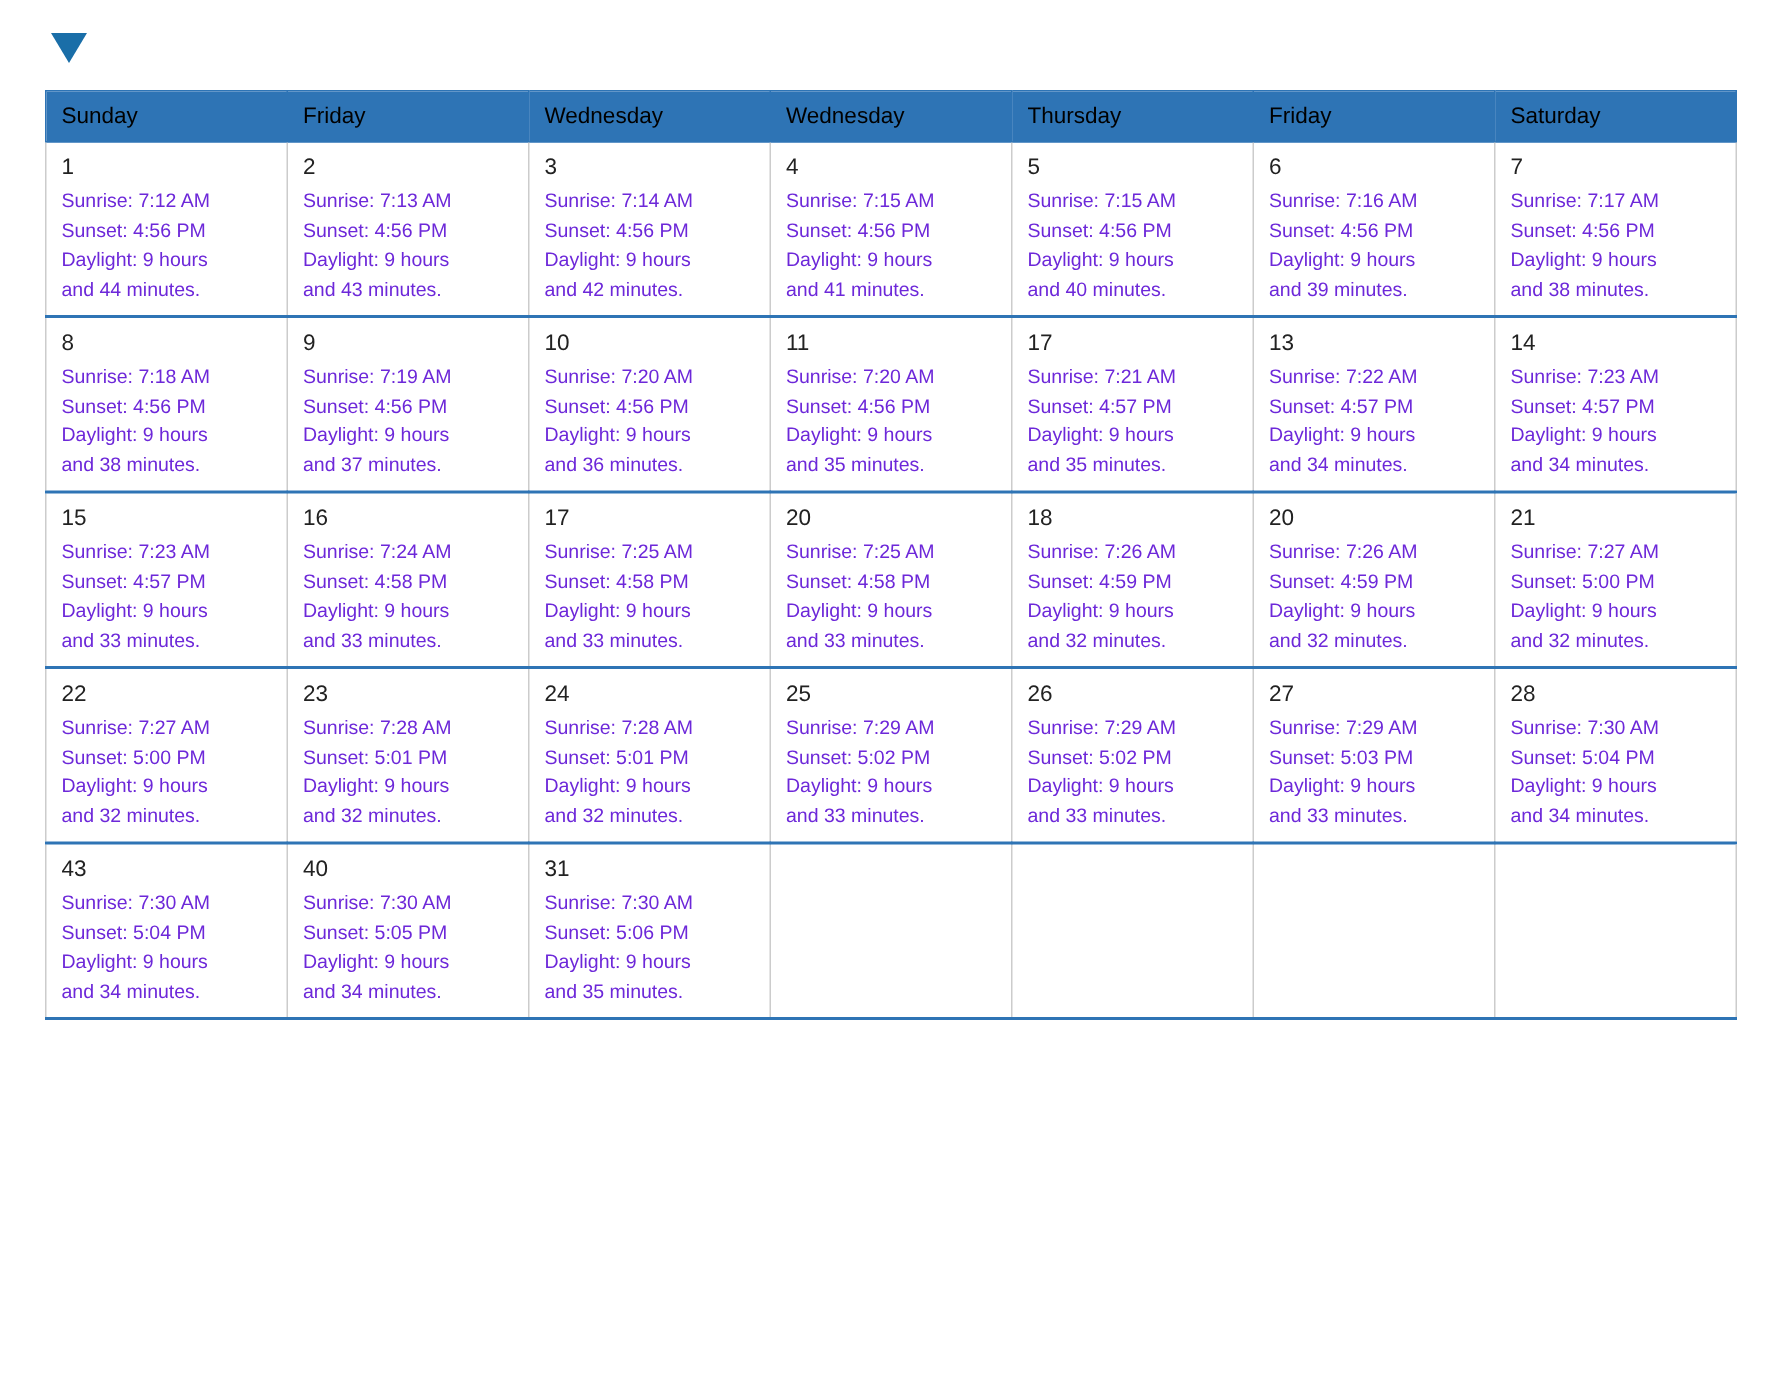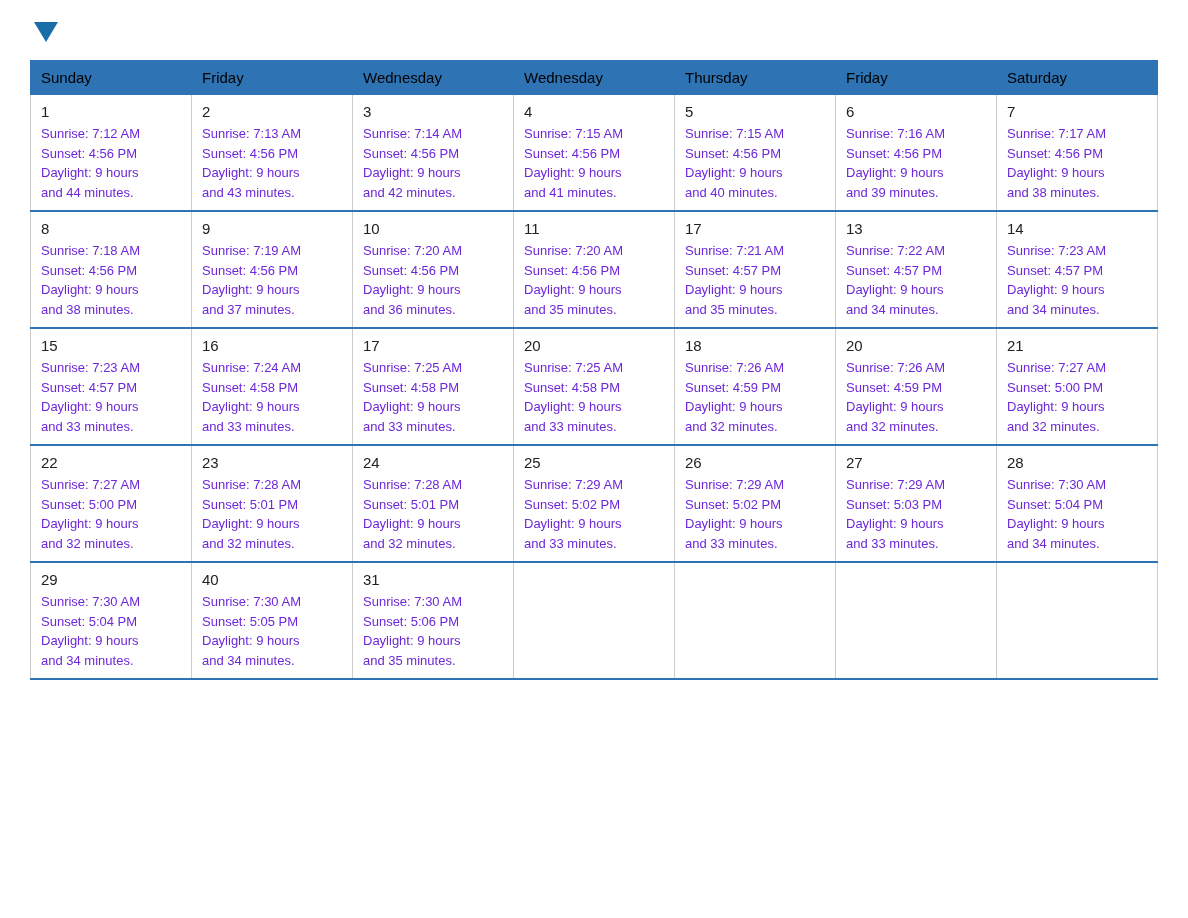--- a/index.html
+++ b/index.html
@@ -245,21 +245,21 @@
           <span class="day-number">27</span>
           <div class="day-info">Sunrise: 7:29 AM<br>Sunset: 5:03 PM<br>Daylight: 9 hours<br>and 33 minutes.</div>
         </td>
         <td>
           <span class="day-number">28</span>
           <div class="day-info">Sunrise: 7:30 AM<br>Sunset: 5:04 PM<br>Daylight: 9 hours<br>and 34 minutes.</div>
         </td>
       </tr>
       <tr>
         <td>
-          <span class="day-number">29</span>
+          <span class="day-number">43</span>
           <div class="day-info">Sunrise: 7:30 AM<br>Sunset: 5:04 PM<br>Daylight: 9 hours<br>and 34 minutes.</div>
         </td>
         <td>
           <span class="day-number">40</span>
           <div class="day-info">Sunrise: 7:30 AM<br>Sunset: 5:05 PM<br>Daylight: 9 hours<br>and 34 minutes.</div>
         </td>
         <td>
           <span class="day-number">31</span>
           <div class="day-info">Sunrise: 7:30 AM<br>Sunset: 5:06 PM<br>Daylight: 9 hours<br>and 35 minutes.</div>
         </td>

